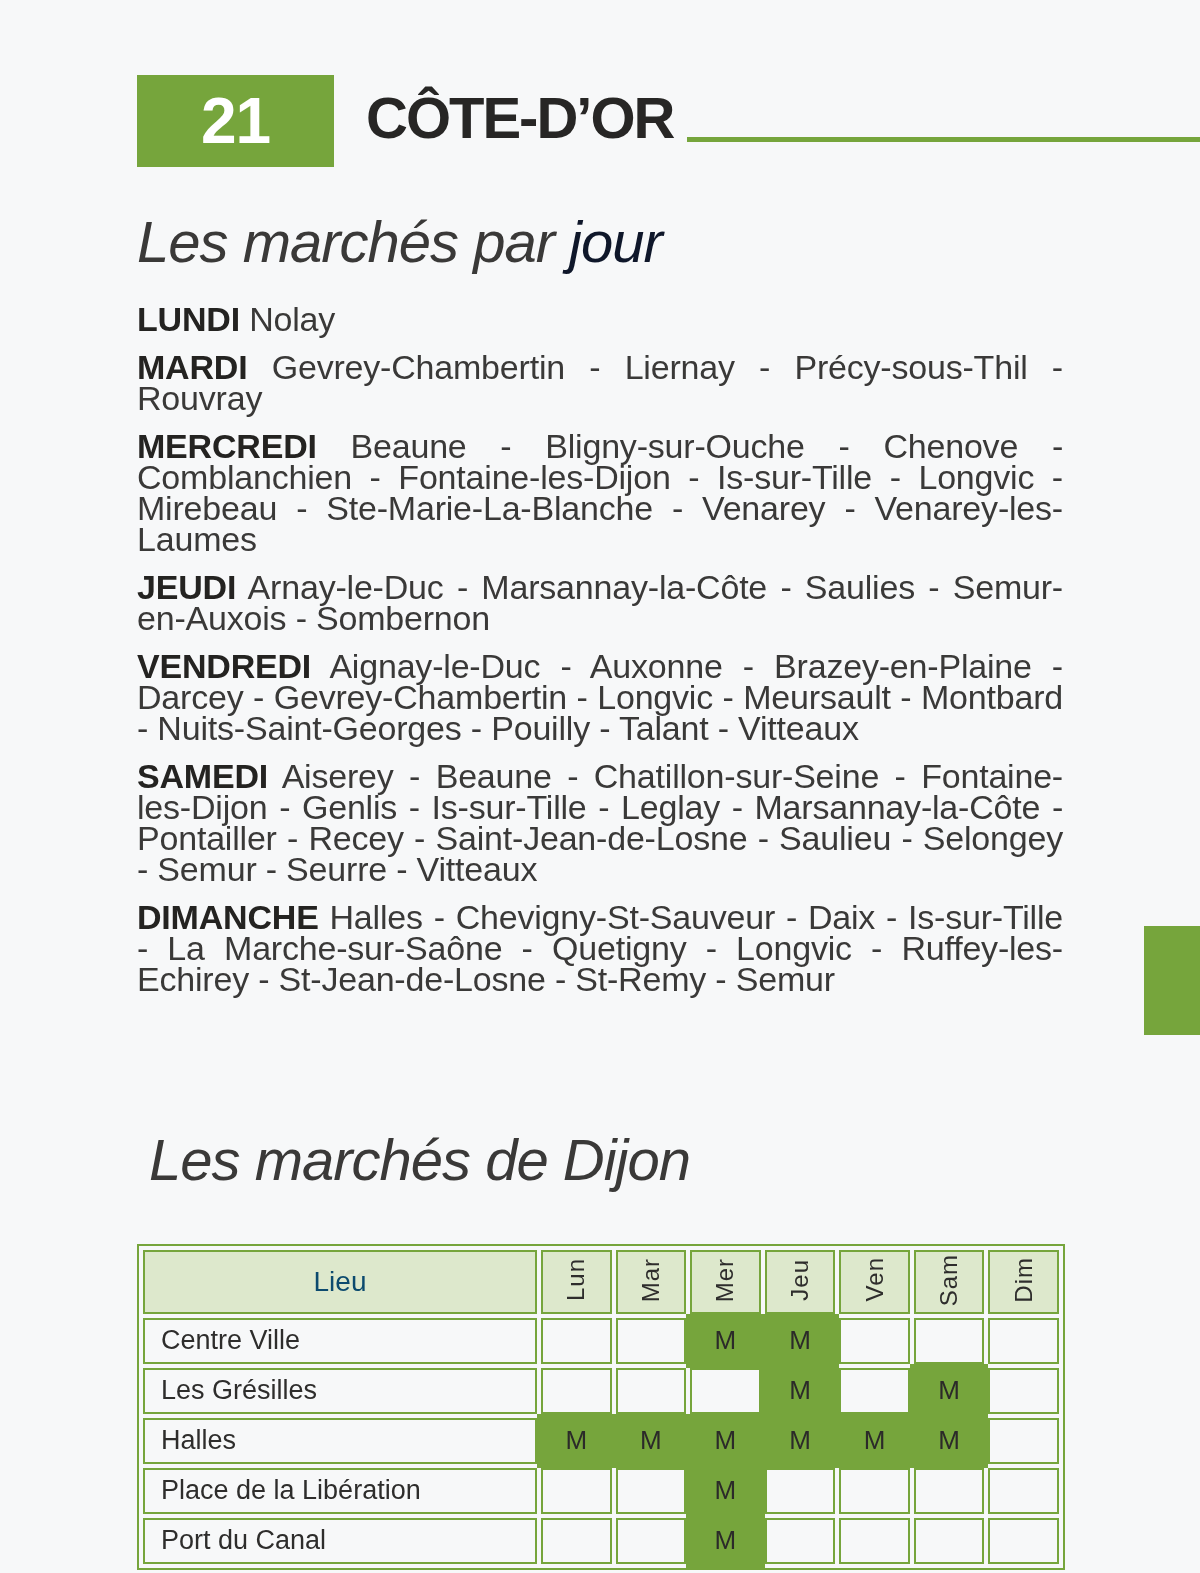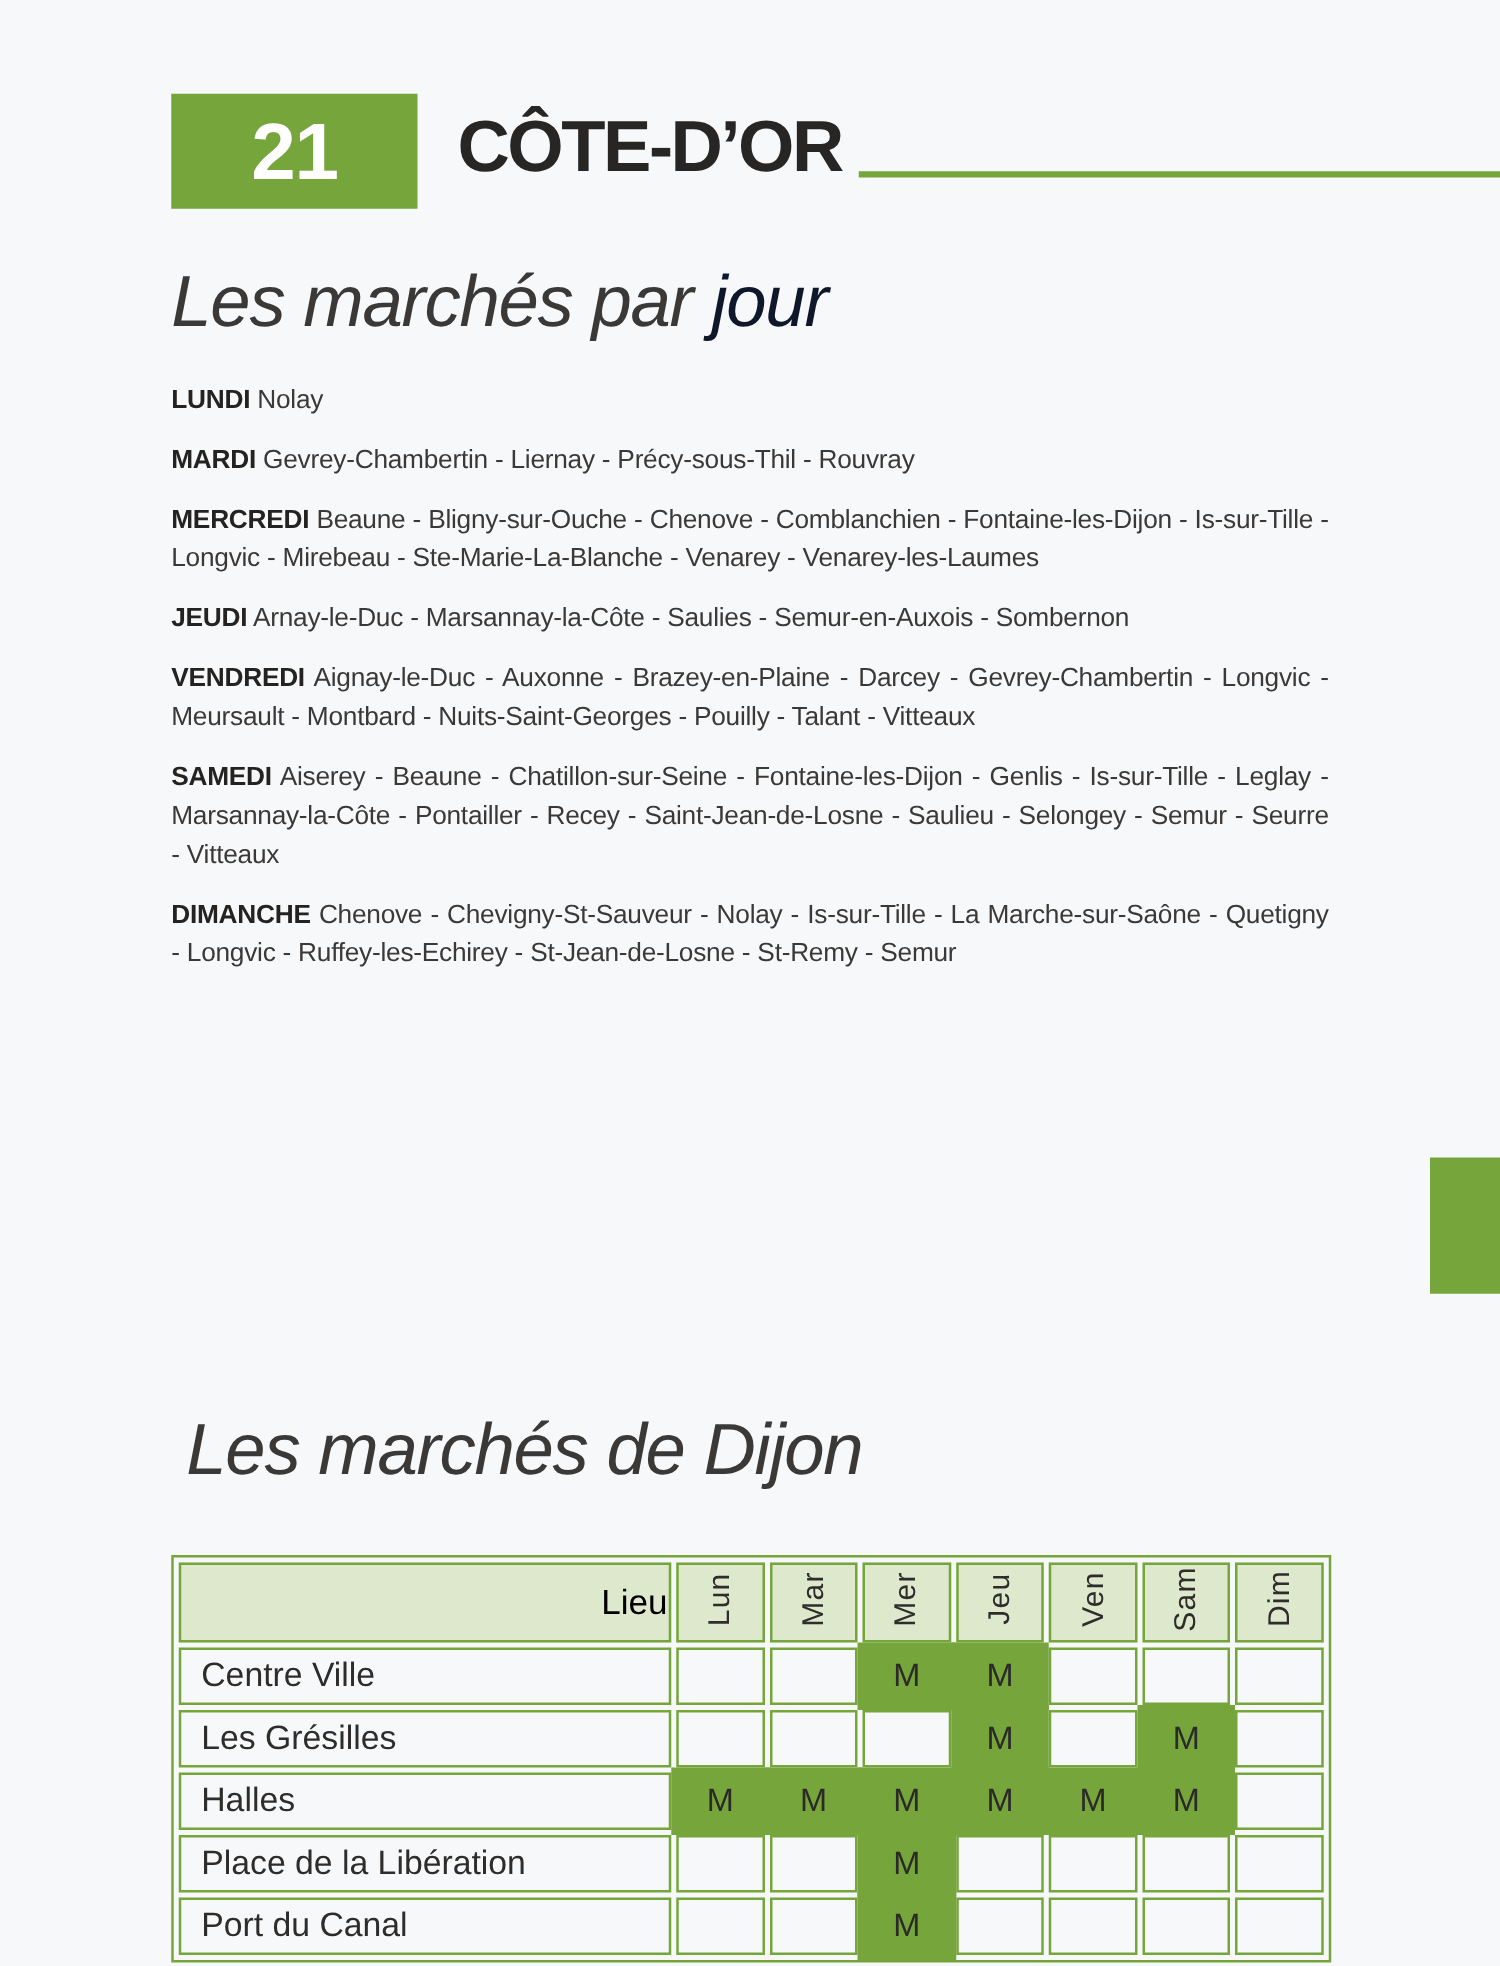--- a/index.html
+++ b/index.html
@@ -46,42 +46,42 @@
     font-style:italic; font-weight:normal;
     font-size:58px; line-height:1.15;
     color:#3a3938; letter-spacing:-1px;
   }
   .accent { color:#0f172a; }
 
   
   .days { margin:28px 0 0 137px; width:926px; }
   .day-line {
     margin:0 0 17px 0;
-    font-size:21px; line-height:31px;
+    font-size:34px; line-height:31px;
     text-align:justify; color:#3a3938;
     letter-spacing:-0.2px;
   }
   .day-name { font-weight:bold; color:#242321; }
 
   
   .dijon-block { position:absolute; top:1040px; left:137px; width:928px; }
   .dijon-block .section-title { margin:12px; }
 
   table.markets {
     margin-top:50px;
     border-collapse:separate; border-spacing:4px;
     border:2px solid #76a53c;
     width:928px; table-layout:fixed;
   }
   table.markets th, table.markets td {
     border:2px solid #76a53c; box-sizing:border-box;
     font-weight:normal;
   }
   thead th { background:#dde8cc; height:64px; vertical-align:middle; }
-  th.lieu-header { font-size:28px; text-align:right; color:#000000; }
+  th.lieu-header { font-size:28px; text-align:center; color:#0c4a6e; }
   th.day-header { text-align:center; }
   .vert {
     display:inline-block;
     writing-mode:vertical-rl; transform:rotate(180deg);
     font-size:24px; letter-spacing:1px; line-height:1; color:#2e2d2c;
   }
   tbody th.row-label {
     background:transparent; text-align:left;
     padding:0 0 0 16px; font-size:27px; height:46px; color:#2e2d2c;margin-left:33px;
   }
@@ -109,21 +109,21 @@
 
   <h2 class="section-title"><span>Les marchés par</span> <span class="accent">jour</span></h2>
 
   <section class="days">
     <p class="day-line"><strong class="day-name">LUNDI</strong> <span>Nolay</span></p>
     <p class="day-line"><strong class="day-name">MARDI</strong> <span>Gevrey-Chambertin - Liernay - Précy-sous-Thil - Rouvray</span></p>
     <p class="day-line"><strong class="day-name">MERCREDI</strong> <span>Beaune - Bligny-sur-Ouche - Chenove - Comblanchien - Fontaine-les-Dijon - Is-sur-Tille - Longvic - Mirebeau - Ste-Marie-La-Blanche - Venarey - Venarey-les-Laumes</span></p>
     <p class="day-line"><strong class="day-name">JEUDI</strong> <span>Arnay-le-Duc - Marsannay-la-Côte - Saulies - Semur-en-Auxois - Sombernon</span></p>
     <p class="day-line"><strong class="day-name">VENDREDI</strong> <span>Aignay-le-Duc - Auxonne - Brazey-en-Plaine - Darcey - Gevrey-Chambertin - Longvic - Meursault - Montbard - Nuits-Saint-Georges - Pouilly - Talant - Vitteaux</span></p>
     <p class="day-line"><strong class="day-name">SAMEDI</strong> <span>Aiserey - Beaune - Chatillon-sur-Seine - Fontaine-les-Dijon - Genlis - Is-sur-Tille - Leglay - Marsannay-la-Côte - Pontailler - Recey - Saint-Jean-de-Losne - Saulieu - Selongey - Semur - Seurre - Vitteaux</span></p>
-    <p class="day-line"><strong class="day-name">DIMANCHE</strong> <span>Chenove - Chevigny-St-Sauveur - Nolay - Is-sur-Tille - La Marche-sur-Saône - Quetigny - Longvic - Ruffey-les-Echirey - St-Jean-de-Losne - St-Remy - Semur</span></p>
+    <p class="day-line"><strong class="day-name">DIMANCHE</strong> <span>Halles - Chevigny-St-Sauveur - Daix - Is-sur-Tille - La Marche-sur-Saône - Quetigny - Longvic - Ruffey-les-Echirey - St-Jean-de-Losne - St-Remy - Semur</span></p>
   </section>
 
   <div class="dijon-block">
     <h2 class="section-title">Les marchés de Dijon</h2>
 
     <table class="markets">
       <colgroup>
         <col style="width:394px">
         <col>
           <col>

